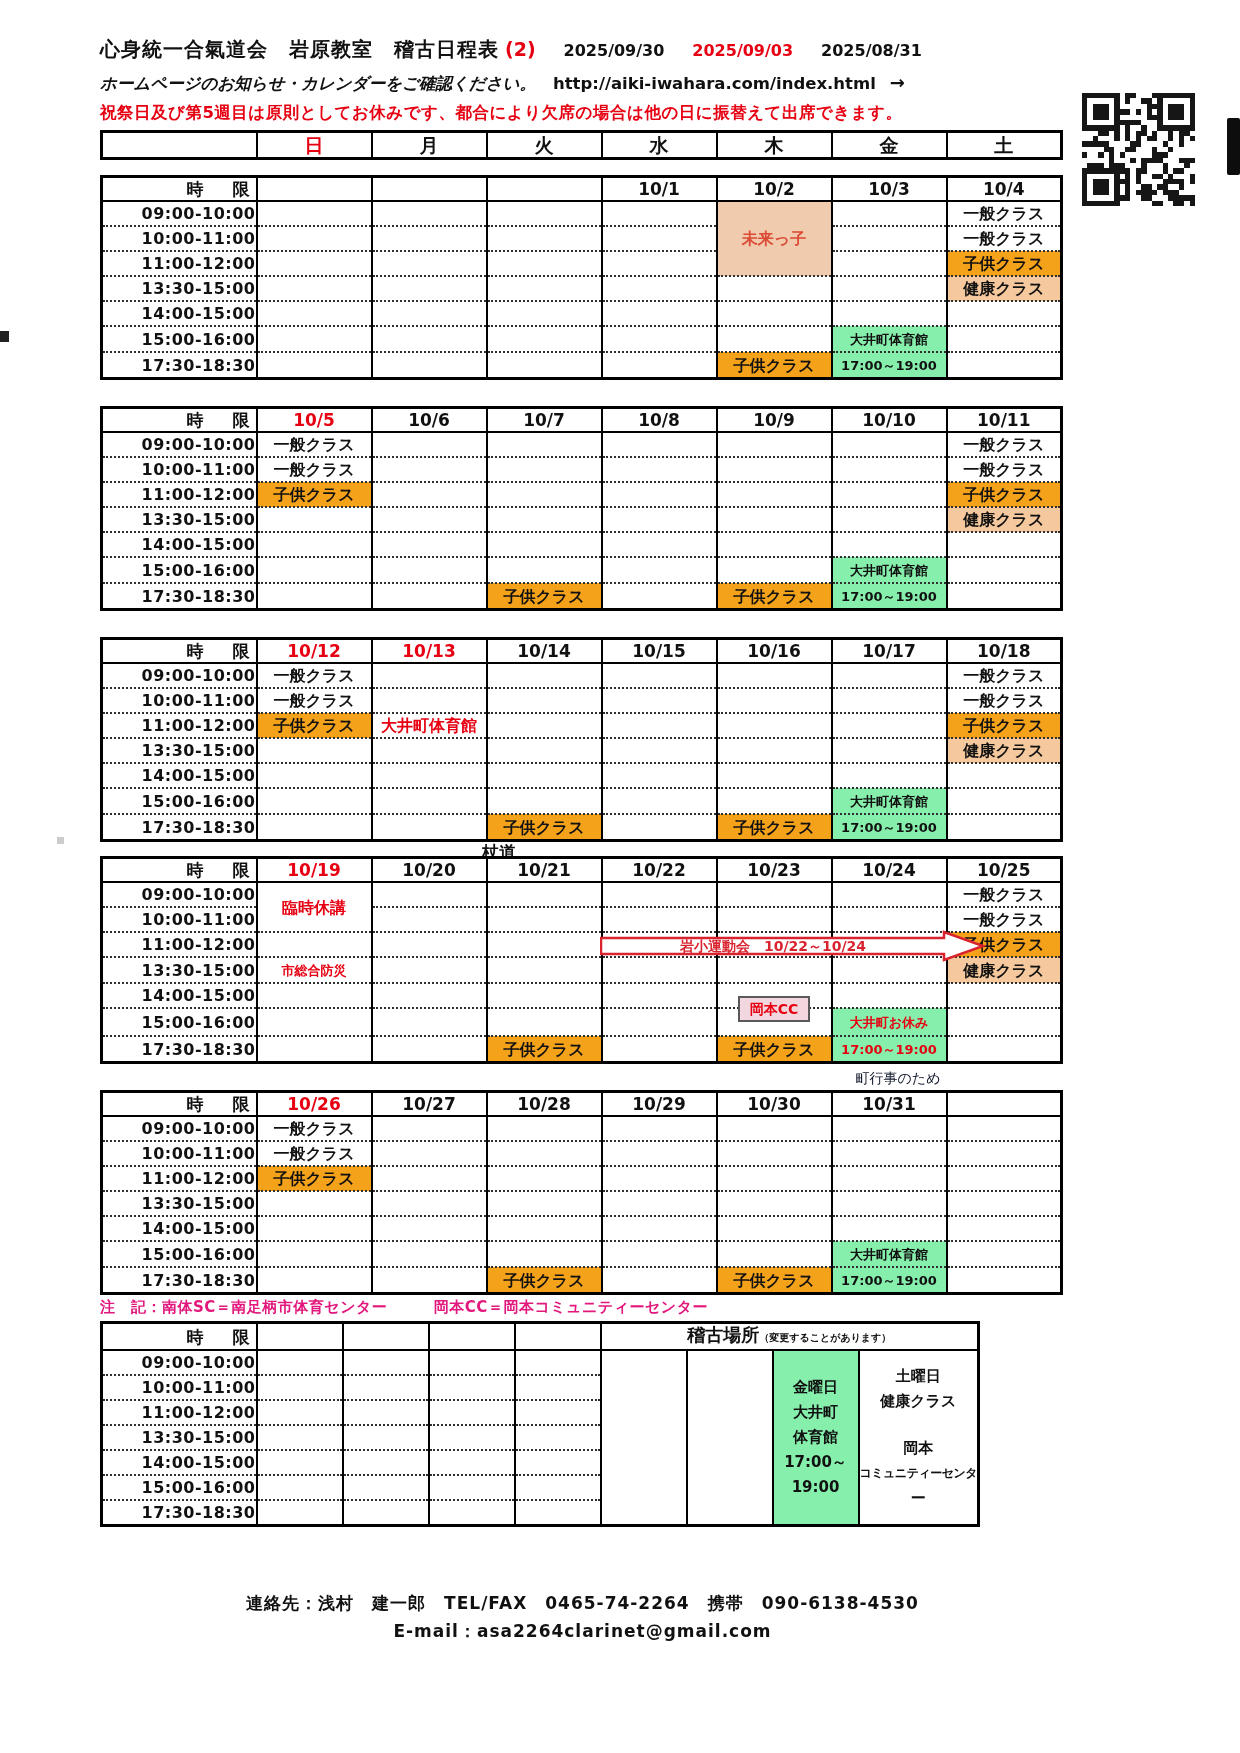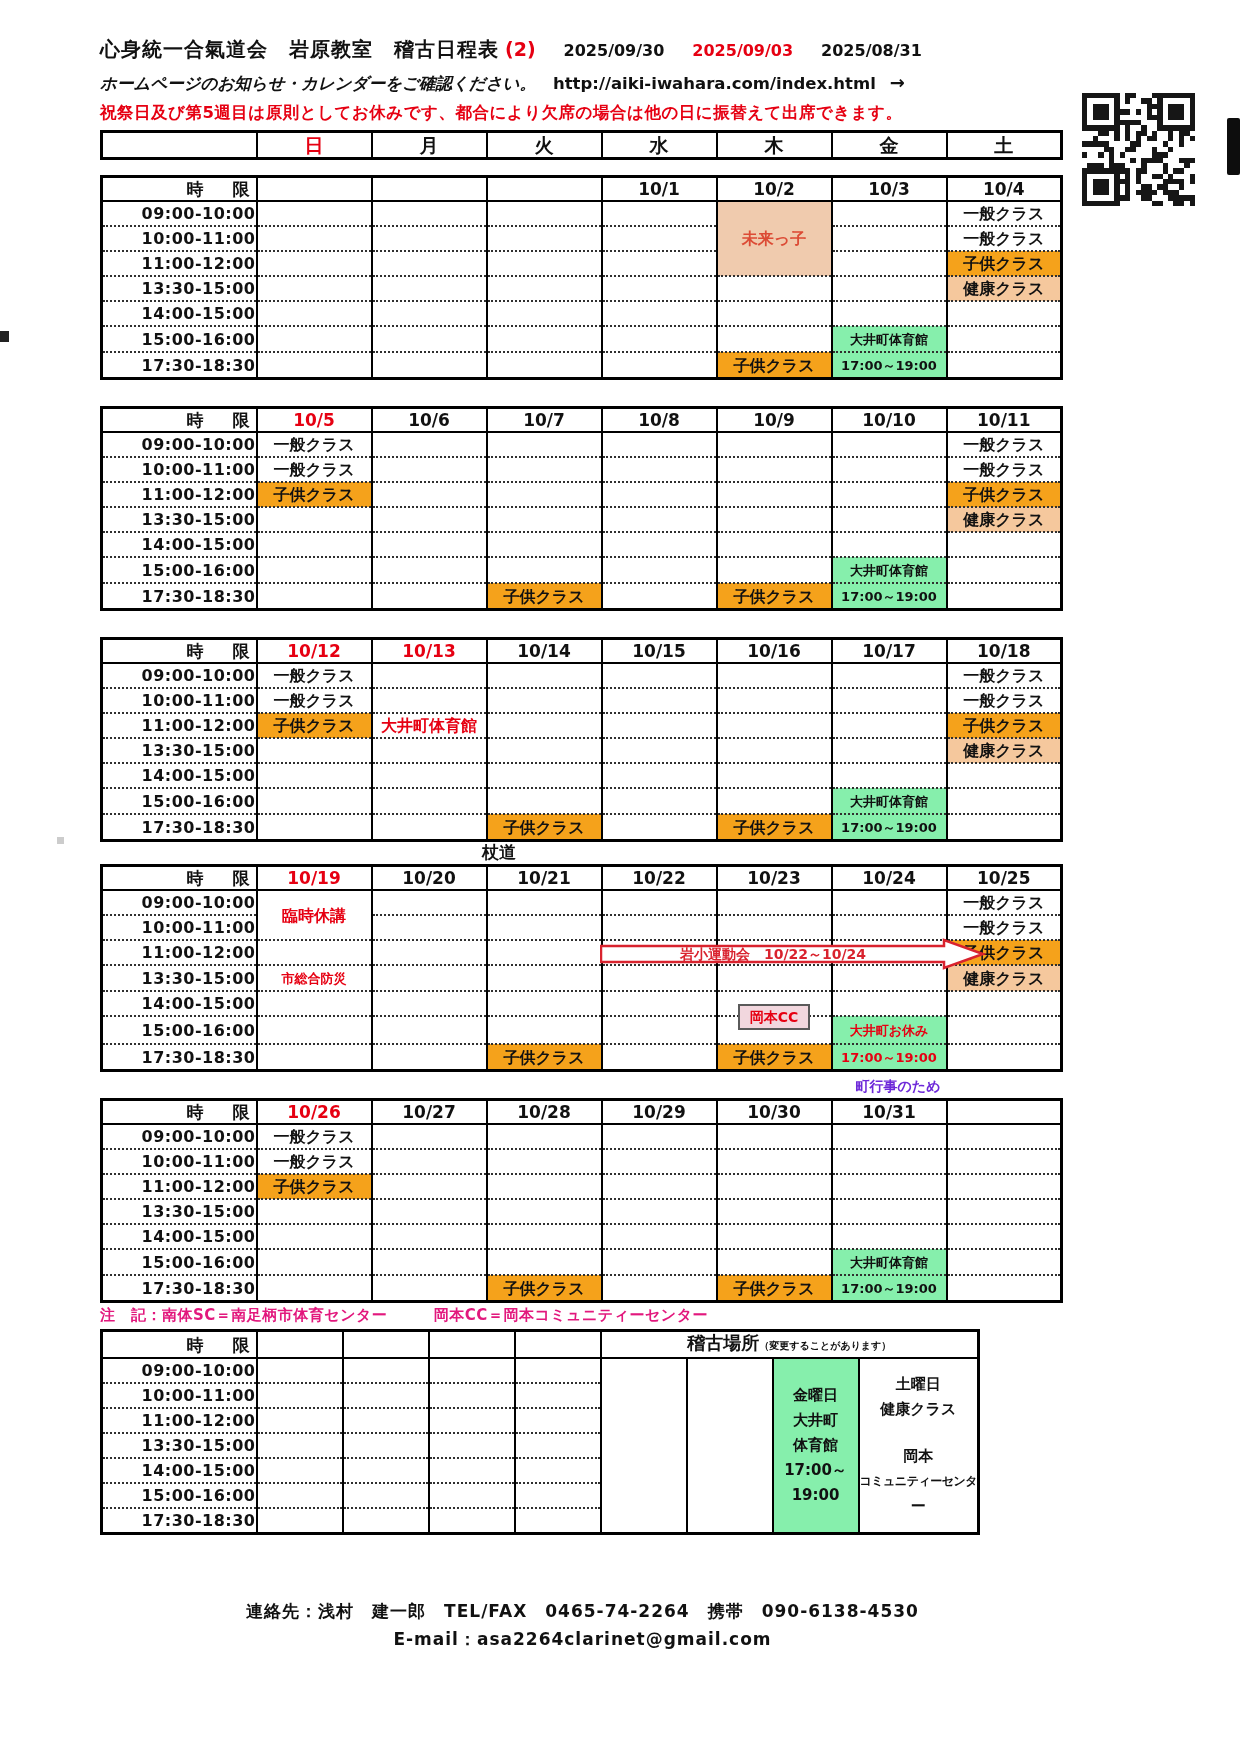--- a/index.html
+++ b/index.html
@@ -44,26 +44,26 @@
   .c-rd{color:#E60012;}
   .c-ro{color:#DC4B35;}
   .bg-or{background:#F5A21B;}
   .bg-pe{background:#F5C89D;}
   .bg-pm{background:#F0CBAE;}
   .bg-bl{background:#86efac;}
   .okbox{background:#F2D7DE;border:2px solid #5a5a5a;padding:1px 10px;font-size:14px;
          position:relative;top:-13px;line-height:20px;}
   .wkwrap{position:relative;margin-bottom:26px;}
   .wkwrap.last{margin-bottom:0;}
-  .jodo{height:22px;line-height:20px;font-size:17px;font-weight:bold;padding-left:382px;}
+  .jodo{height:14px;line-height:20px;font-size:17px;font-weight:bold;padding-left:382px;}
   .sports-arrow{position:absolute;left:500px;top:74px;}
   .sports-arrow-label{position:absolute;left:512px;top:81px;width:322px;text-align:center;
      font-size:14px;font-weight:bold;color:#D9232E;line-height:18px;}
   .town-event{position:absolute;left:738px;width:120px;bottom:-24px;text-align:center;
-     font-size:14px;font-weight:bold;color:#6d28d9;}
+     font-size:14px;font-weight:normal;color:#0f172a;}
   .note-line{margin:3px 0 4px 0;font-size:15px;font-weight:bold;color:#E2187D;letter-spacing:0.5px;}
   .loc-head-main{font-size:18px;font-weight:bold;}
   .loc-head-sub{font-size:10px;font-weight:bold;}
   td.tall{vertical-align:middle;}
   .tall-line{font-size:15px;font-weight:bold;line-height:25px;height:25px;}
   .tall-line.tiny{font-size:12px;letter-spacing:-0.5px;}
   .tall-line.empty{height:22px;}
 
   
   .footer{margin-top:62px;text-align:center;}

